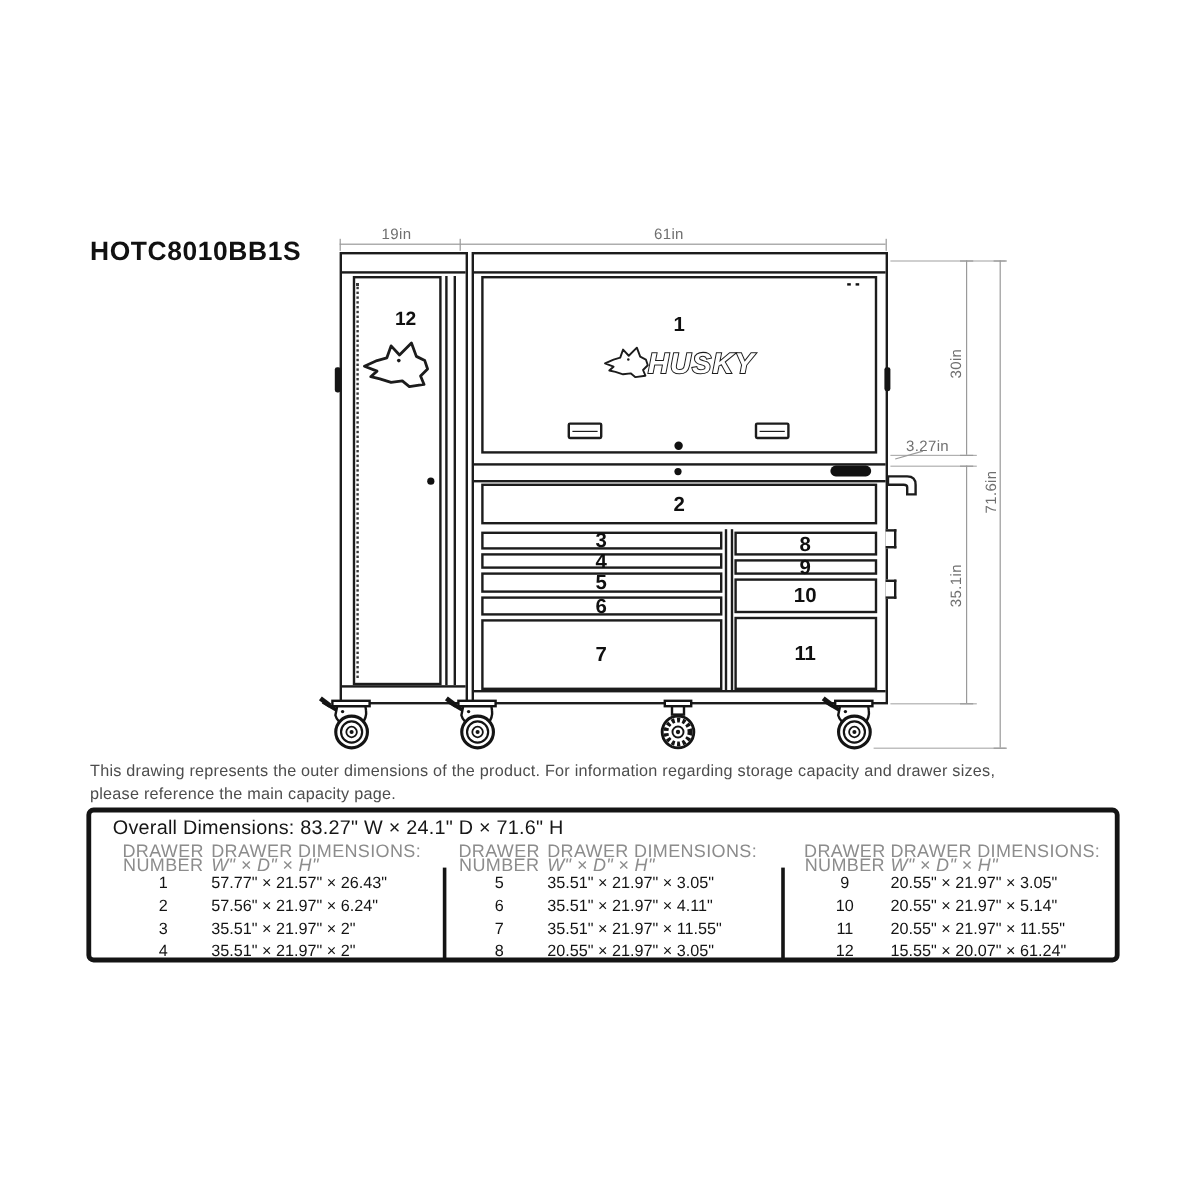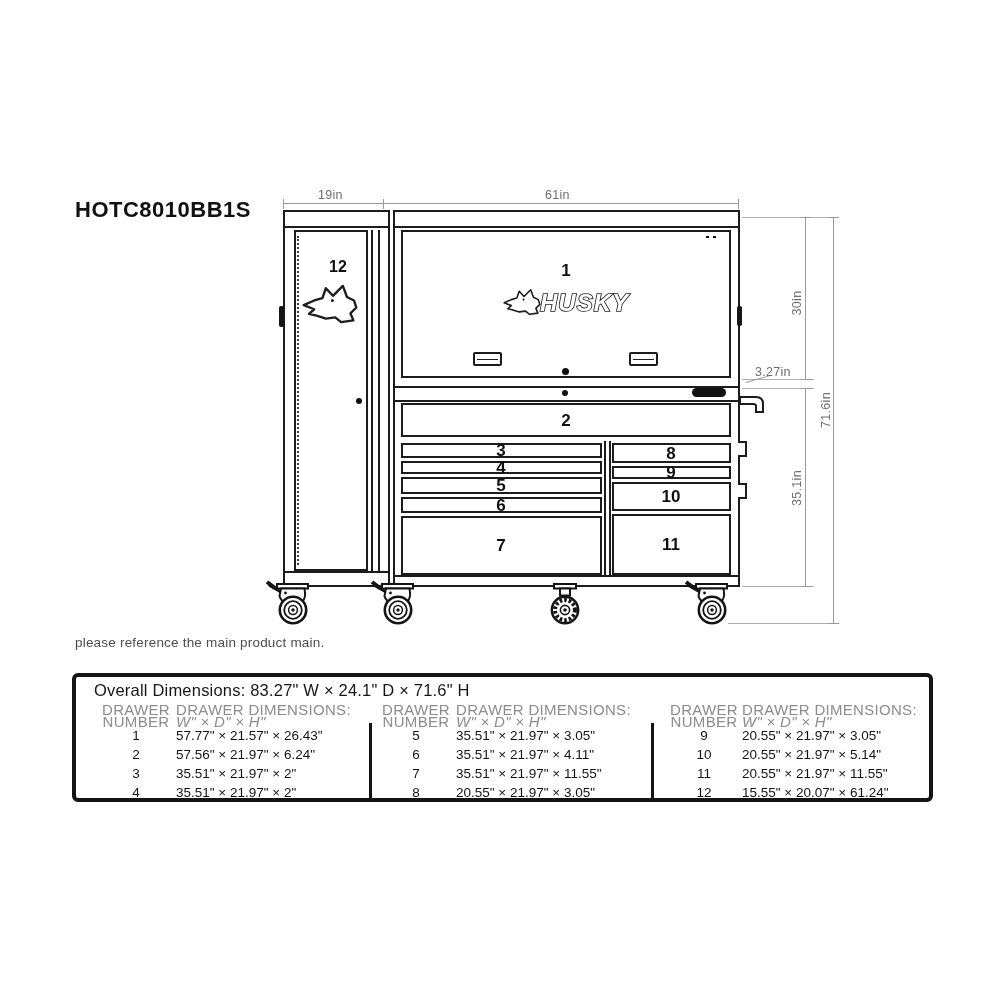--- a/index.html
+++ b/index.html
@@ -172,21 +172,22 @@
   <div class="dimln" style="left:800px;top:388px;width:11px;height:1px;"></div>
   <div class="dimln" style="left:800px;top:586px;width:11px;height:1px;"></div>
   <div class="dimtxt rot" style="left:772px;top:481px;width:50px;">35.1in</div>
 
   <div class="dimln" style="left:833px;top:217px;width:1px;height:406px;"></div>
   <div class="dimln" style="left:828px;top:217px;width:11px;height:1px;"></div>
   <div class="dimln" style="left:828px;top:623px;width:11px;height:1px;"></div>
   <div class="dimtxt rot" style="left:801px;top:403px;width:50px;">71.6in</div>
 
   <div class="note" style="left:75px;top:634px;width:860px;">
-    <div>please reference the main product main.</div>
+    <div>This drawing represents the outer dimensions of the product. For information regarding storage capacity and drawer sizes,</div>
+    <div>please reference the main capacity page.</div>
   </div>
 
   <div class="tbl" style="left:72px;top:673px;width:861px;height:129px;">
     <div class="tbl-overall">Overall Dimensions: 83.27" W × 24.1" D × 71.6" H</div>
 
     <div class="th tnum" style="left:20px;top:24px;width:80px;">DRAWER</div>
     <div class="th tnum" style="left:20px;top:36px;width:80px;">NUMBER</div>
     <div class="th" style="left:100px;top:24px;">DRAWER DIMENSIONS:</div>
     <div class="th" style="left:100px;top:36px;font-style:italic;">W" × D" × H"</div>
 

